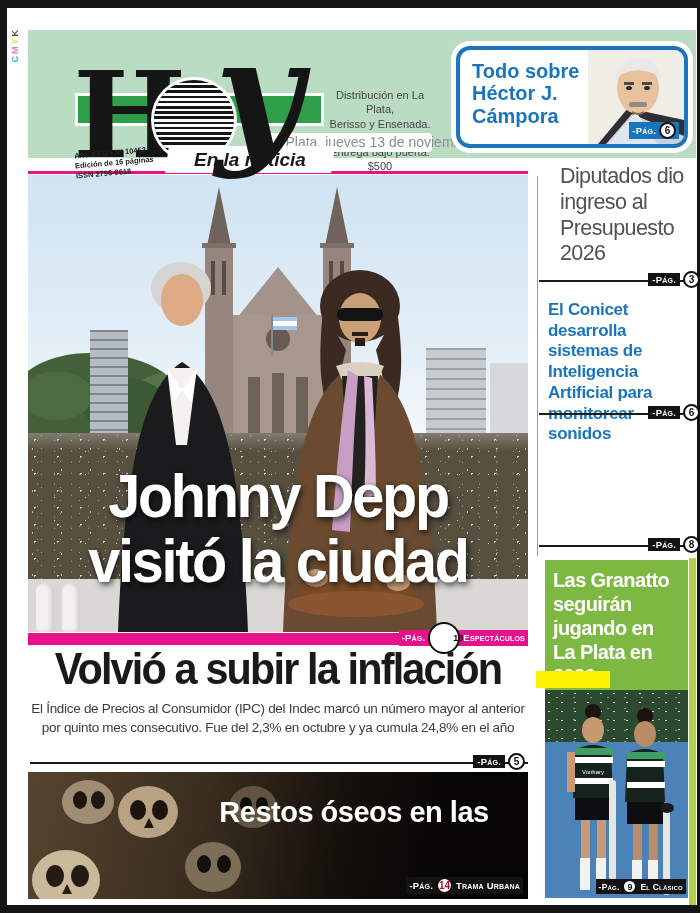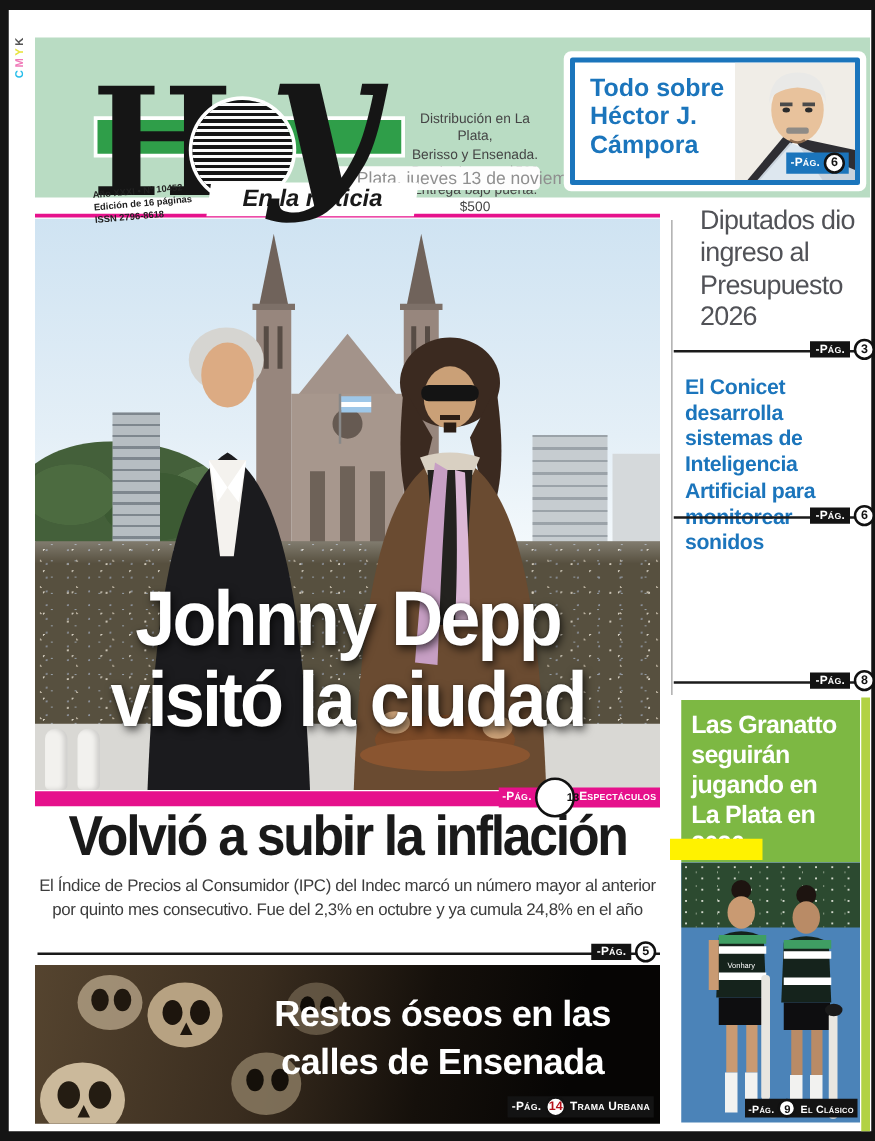--- a/index.html
+++ b/index.html
@@ -25,21 +25,21 @@
   .tagline-box { left:139px; top:116px; width:166px; height:27px; background:#fff; transform:skewX(-8deg); z-index:4;
     display:flex; align-items:center; justify-content:center; }
   .tagline-box span { font:bold italic 19px/1 "Liberation Sans", sans-serif; color:#1a1a1a; transform:skewX(8deg); }
   .edition { left:47px; top:118px; transform:rotate(-5deg); font-size:7.5px; font-weight:bold; line-height:1.35; color:#222; z-index:6; }
   .distribution { left:296px; top:58px; width:112px; text-align:center; font-size:11px; line-height:1.3; color:#454545; }
   .date-strip { left:238px; top:103px; width:166px; height:19px; background:#fdfdfd; border-radius:4px;
     font-size:14px; color:#8f8f8f; text-align:center; line-height:19px; white-space:nowrap; }
 
   
   .promo { left:449px; top:38px; width:232px; height:102px; background:#fff; border:4px solid var(--brand-blue);
-    border-radius:2px; box-shadow:0 0 0 5px #fff; overflow:hidden; }
+    border-radius:14px; box-shadow:0 0 0 5px #fff; overflow:hidden; }
   .promo-title { position:absolute; left:12px; top:10px; width:118px; font-size:20px; font-weight:bold; line-height:1.12; color:var(--brand-blue); }
   .promo-photo { position:absolute; right:0; top:0; width:96px; height:94px; }
 
   
   .badge { display:inline-flex; align-items:center; gap:3px; padding:1px 3px; height:17px; }
   .badge .lbl { font-variant:small-caps; font-weight:bold; font-size:9.5px; color:#fff; letter-spacing:.2px; }
   .badge .num { width:17px; height:17px; border-radius:50%; background:#fff; border:2px solid #111;
     display:flex; align-items:center; justify-content:center; font-size:10px; font-weight:bold; color:#111; flex:0 0 auto; }
   .badge--dark { background:#131313; }
   .badge--blue { background:var(--brand-blue); }
@@ -270,21 +270,20 @@
           <ellipse cx="185" cy="95" rx="28" ry="25" fill="#8a7a62" opacity=".85"></ellipse>
           <ellipse cx="176" cy="92" rx="7" ry="9" fill="#15100a"></ellipse>
           <ellipse cx="196" cy="92" rx="7" ry="9" fill="#15100a"></ellipse>
           <ellipse cx="225" cy="35" rx="24" ry="21" fill="#6e604c" opacity=".8"></ellipse>
           <ellipse cx="218" cy="33" rx="6" ry="8" fill="#100c07"></ellipse>
           <ellipse cx="234" cy="33" rx="6" ry="8" fill="#100c07"></ellipse>
         </g>
       </svg>
       <div class="skulls-headline">
         <div>Restos óseos en las</div>
-        <div>calles de Ensenada</div>
       </div>
       <div class="badge badge--dark">
         <span class="lbl">-Pág.</span>
         <span class="num num--red">14</span>
         <span class="lbl">Trama Urbana</span>
       </div>
     </div>
 
     <div class="abs sb-divider"></div>
 

